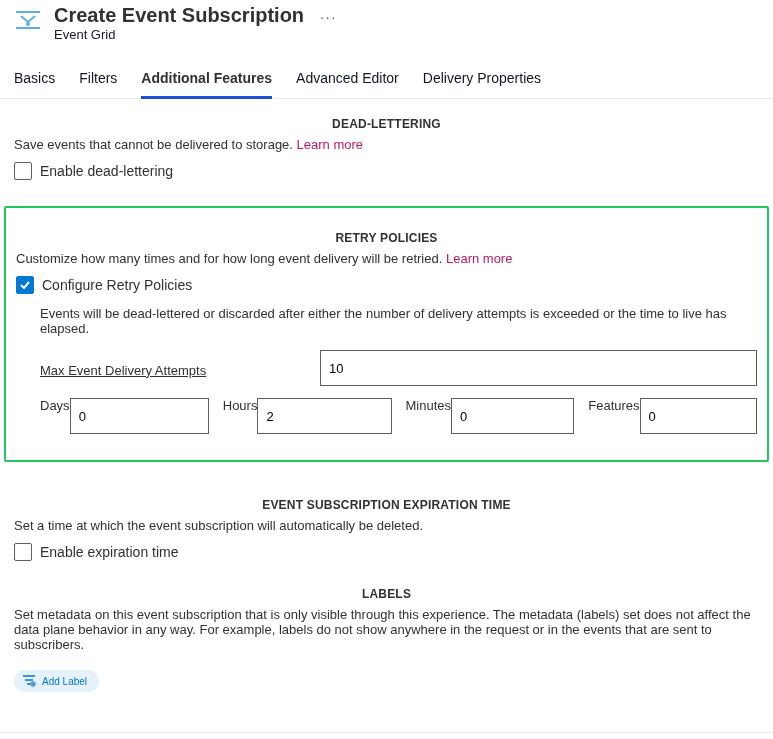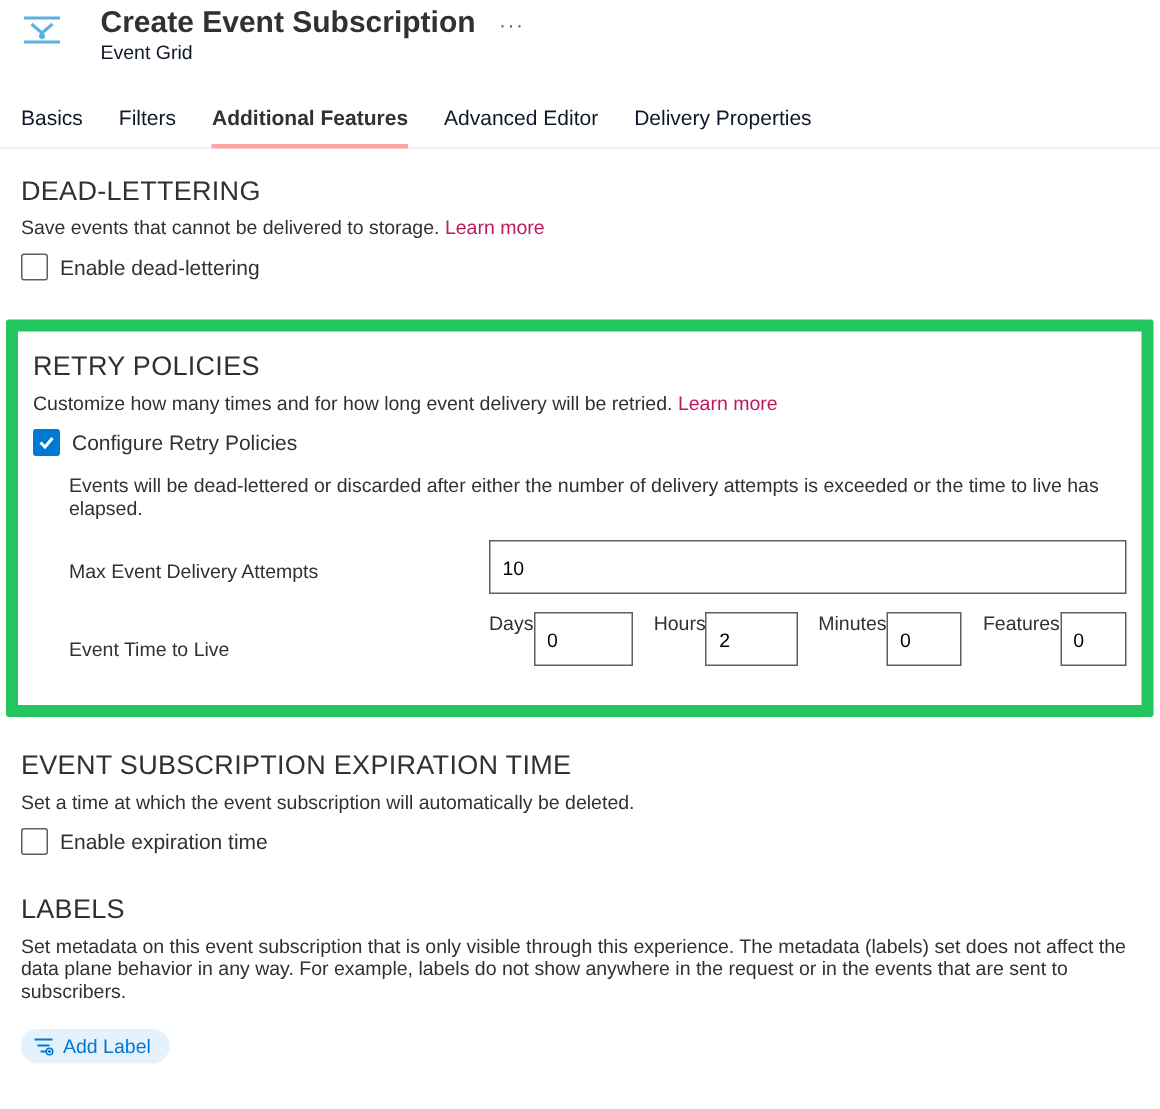--- a/index.html
+++ b/index.html
@@ -7,21 +7,21 @@
       font-family: "Segoe UI", -apple-system, sans-serif;
       font-size: 13px;
       color: #323130;
       background: #fff;
       width: 773px;
     }
     .header {
       display: flex;
       align-items: flex-start;
       padding: 4px 14px 8px 14px;
-      gap: 25px;
+      gap: 12px;
     }
     .header-icon {
       width: 28px; height: 28px;
       margin-top: 2px;
       display: flex; align-items: center; justify-content: center;
     }
     .header-text h1 {
       font-size: 20px;
       font-weight: 600;
       color: #323130;
@@ -49,43 +49,44 @@
     .tab {
       padding: 8px 0 10px 0;
       font-size: 14px;
       color: #0f172a;
       cursor: pointer;
       border-bottom: 2px solid transparent;
       margin-bottom: -1px;
     }
     .tab.active {
       font-weight: 600;
-      border-bottom: 3px solid #fca5a5;
+      border-bottom: 3px solid #1d4ed8;
       color: #323130;
     }
     .content {
       padding: 18px 14px 20px 14px;
     }
     .section {
       margin-bottom: 26px;
     }
     .section-hl {
-      border: 8px solid #22c55e;
+      border: 2px solid #22c55e;
       border-radius: 2px;
-      padding: 13px 10px 14px 10px;
+      padding: 23px 10px 14px 10px;
       margin-left: -10px;
       margin-right: -10px;
-      margin-bottom: 22px;
+      margin-bottom: 36px;
     }
     .section-title {
-      font-size: 18px;
-      font-weight: 400;
+      font-size: 12px;
+      font-weight: 700;
       color: #323130;
       margin-bottom: 6px;
       letter-spacing: 0.2px;
+      text-align: center;
     }
     .section-desc {
       font-size: 13px;
       color: #323130;
       margin-bottom: 10px;
     }
     .link {
       color: #be185d;
       cursor: pointer;
     }
@@ -124,20 +125,21 @@
     .form-row {
       display: flex;
       align-items: center;
       margin-bottom: 12px;
     }
     .form-label {
       width: 280px;
       font-size: 13px;
       flex-shrink: 0;
       padding-top: 4px;
+      text-decoration: underline;
     }
     .form-field {
       flex: 1;
     }
     input.txt {
       width: 100%;
       height: 36px;
       border: 1px solid #605e5c;
       padding: 2px 8px;
       font-size: 13px;
@@ -155,21 +157,21 @@
       font-size: 13px;
       margin-bottom: 2px;
     }
     .add-label-btn {
       display: inline-flex;
       align-items: center;
       gap: 6px;
       background: #e5f1fb;
       border-radius: 12px;
       padding: 4px 12px 4px 8px;
-      font-size: 13px;
+      font-size: 10px;
       color: #0078d4;
       cursor: pointer;
       margin-top: 8px;
     }
     .add-label-btn svg { flex-shrink: 0; }
     .footer {
       border-top: 1px solid #edebe9;
       padding: 12px 14px;
       margin-top: 10px;
     }
@@ -245,21 +247,20 @@
       <div class="retry-note">Events will be dead-lettered or discarded after either the number of delivery attempts is exceeded or the time to live has elapsed.</div>
 
       <div class="form-row">
         <div class="form-label">Max Event Delivery Attempts</div>
         <div class="form-field">
           <input class="txt" value="10" style="">
         </div>
       </div>
 
       <div class="form-row" style="align-items:flex-end;">
-        <div class="form-label" style="padding-bottom:4px;">Event Time to Live</div>
         <div class="form-field">
           <div class="ttl-grid">
             <div class="ttl-col">
               <div class="ttl-label">Days</div>
               <input class="txt" value="0" style="">
             </div>
             <div class="ttl-col">
               <div class="ttl-label">Hours</div>
               <input class="txt" value="2" style="">
             </div>

